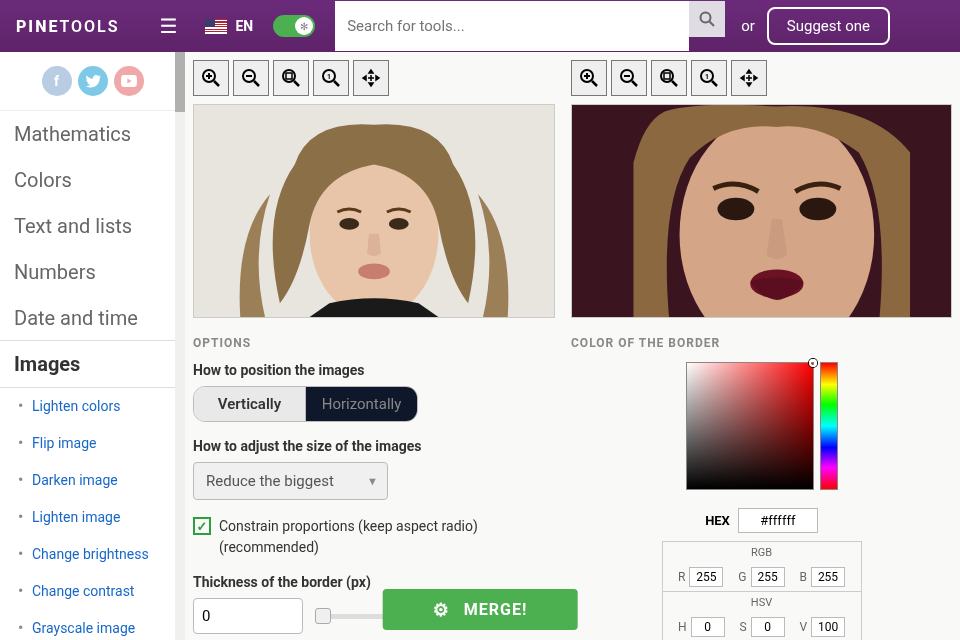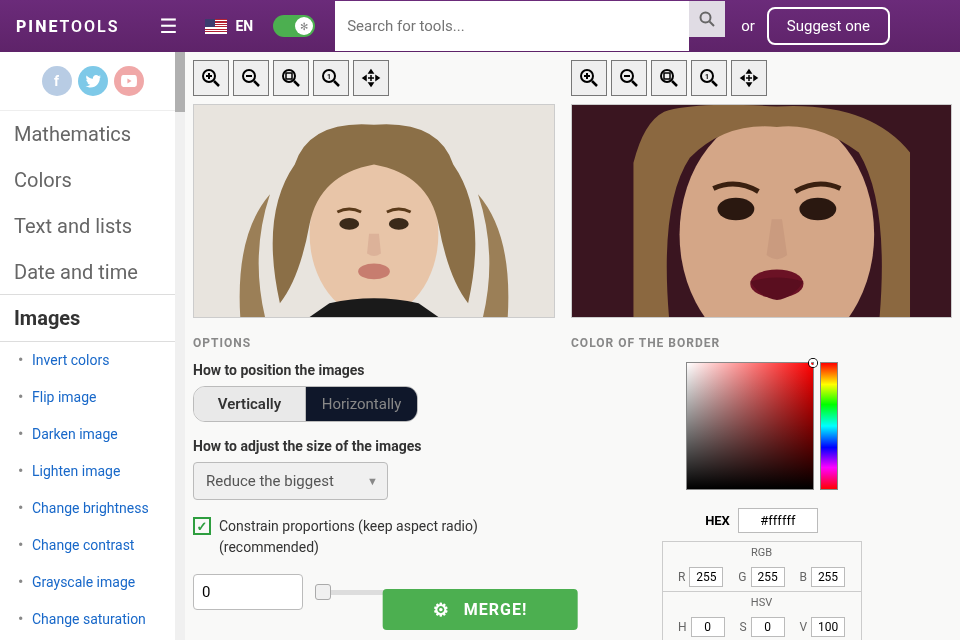--- a/index.html
+++ b/index.html
@@ -115,24 +115,25 @@
       </span>
       <span class="social-ic yt">
         <svg width="16" height="12" viewBox="0 0 16 12">
             <path fill="#fff" d="M15.7 1.9C15.5.9 14.8.3 13.8.1 12.1 0 8 0 8 0S3.9 0 2.2.1C1.2.3.5.9.3 1.9.1 3.2 0 6 0 6s.1 2.8.3 4.1c.2 1 .9 1.6 1.9 1.8C3.9 12 8 12 8 12s4.1 0 5.8-.1c1-.2 1.7-.8 1.9-1.8.2-1.3.3-4.1.3-4.1s-.1-2.8-.3-4.1zM6.4 8.6V3.4L10.6 6 6.4 8.6z"></path>
           </svg>
       </span>
     </div>
     <a class="cat">Mathematics</a>
     <a class="cat">Colors</a>
     <a class="cat">Text and lists</a>
+    <a class="cat">Numbers</a>
     <a class="cat">Date and time</a>
     <a class="cat active">Images</a>
     <ul class="subitems">
-      <li><a>Invert colors</a></li>
+      <li><a>Lighten colors</a></li>
       <li><a>Flip image</a></li>
       <li><a>Darken image</a></li>
       <li><a>Lighten image</a></li>
       <li><a>Change brightness</a></li>
       <li><a>Change contrast</a></li>
       <li><a>Grayscale image</a></li>
       <li><a>Change saturation</a></li>
       <li></li>
     </ul>
     <div class="sidebar-scroll">
@@ -212,20 +213,21 @@
           <span class="select-caret">▼</span>
         </div>
       </div>
 
       <div class="form-group checkbox-row">
         <span class="cb">✓</span>
         <label class="cb-label">Constrain proportions (keep aspect radio) (recommended)</label>
       </div>
 
       <div class="form-group">
+        <div class="form-label">Thickness of the border (px)</div>
         <div class="slider-wrap">
           <input class="num-input" value="0" style="">
           <div class="slider">
               <div class="slider-thumb"></div>
             </div>
         </div>
       </div>
     </div>
 
     <div class="right-col">

